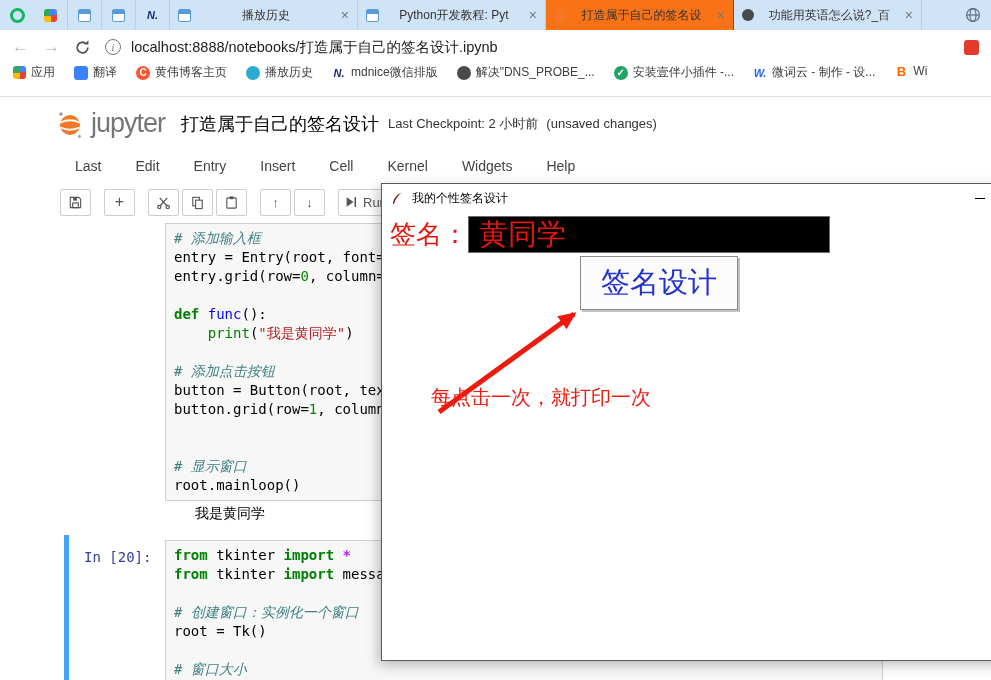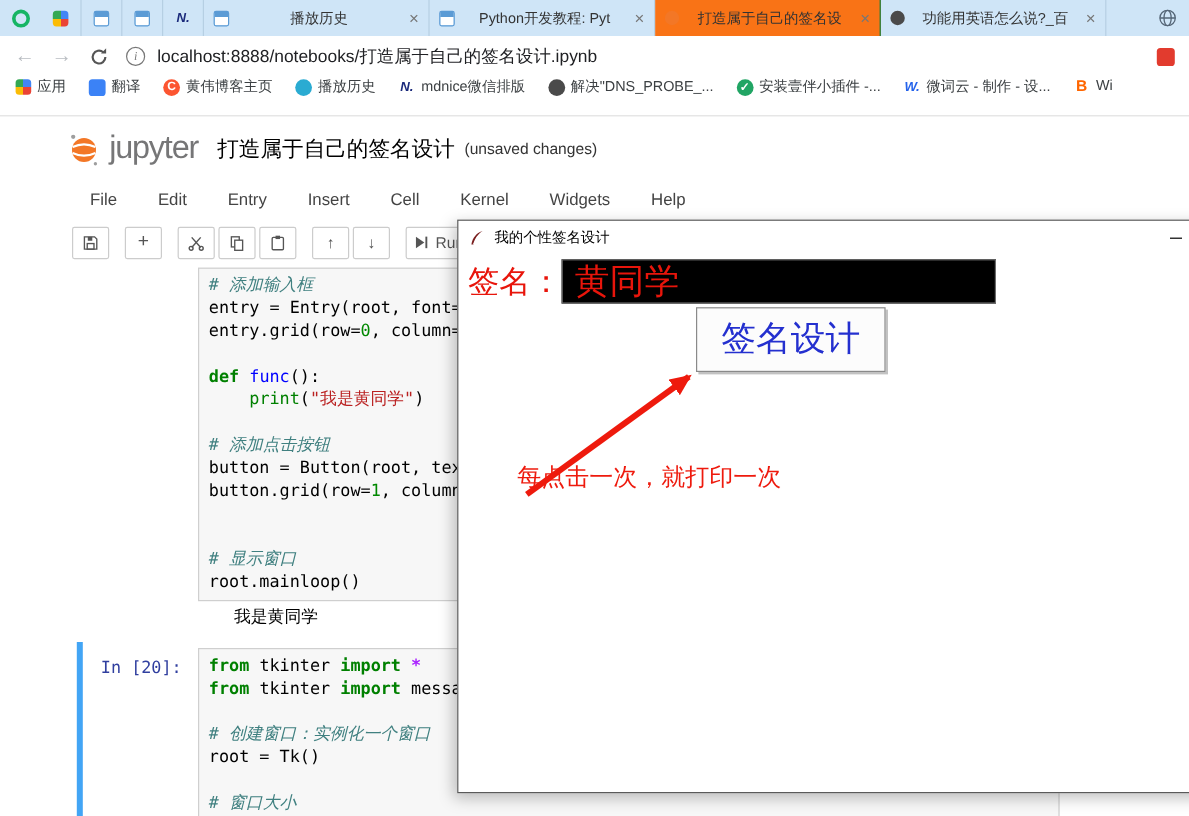--- a/index.html
+++ b/index.html
@@ -241,25 +241,26 @@
   <div class="nbheader">
     <svg width="30" height="30" viewBox="0 0 30 30">
       <circle cx="6" cy="5" r="1.8" fill="#9e9e9e"></circle>
       <circle cx="15" cy="16" r="10" fill="#f37726"></circle>
       <path d="M5.5 13.5 q9.5 -4.5 19 0" stroke="#fff" fill="none" stroke-width="1.8"></path>
       <path d="M5.5 18.5 q9.5 4.5 19 0" stroke="#fff" fill="none" stroke-width="1.8"></path>
       <circle cx="24.5" cy="27.5" r="1.4" fill="#9e9e9e"></circle>
     </svg>
     <span class="jlogo-text">jupyter</span>
     <span class="nbtitle">打造属于自己的签名设计</span>
+    <span class="nbcheck">Last Checkpoint: 2 小时前</span>
     <span class="nbunsaved">(unsaved changes)</span>
   </div>
 
   <div class="menubar">
-    <span>File</span>
+    <span>Last</span>
     <span>Edit</span>
     <span>Entry</span>
     <span>Insert</span>
     <span>Cell</span>
     <span>Kernel</span>
     <span>Widgets</span>
     <span>Help</span>
   </div>
 
   <div class="toolbar">

